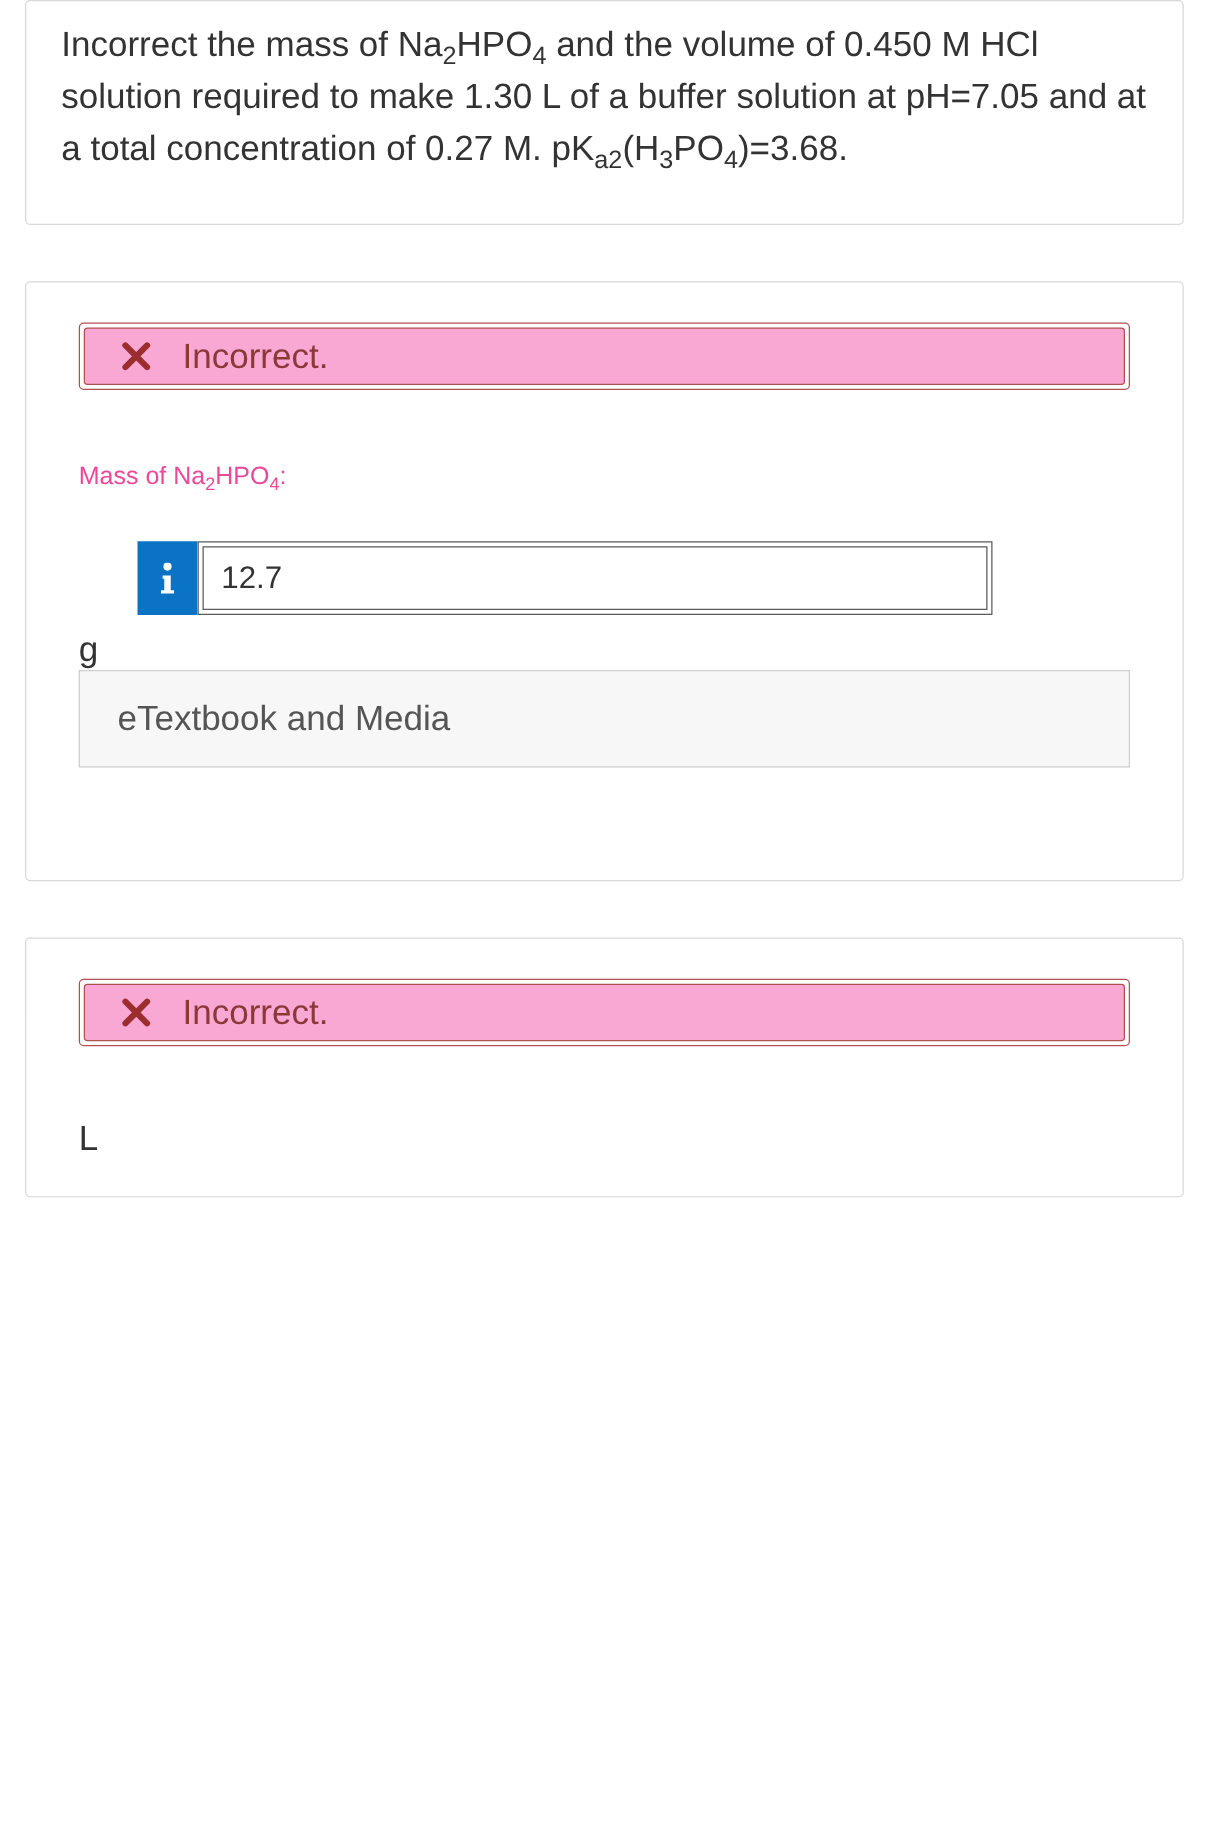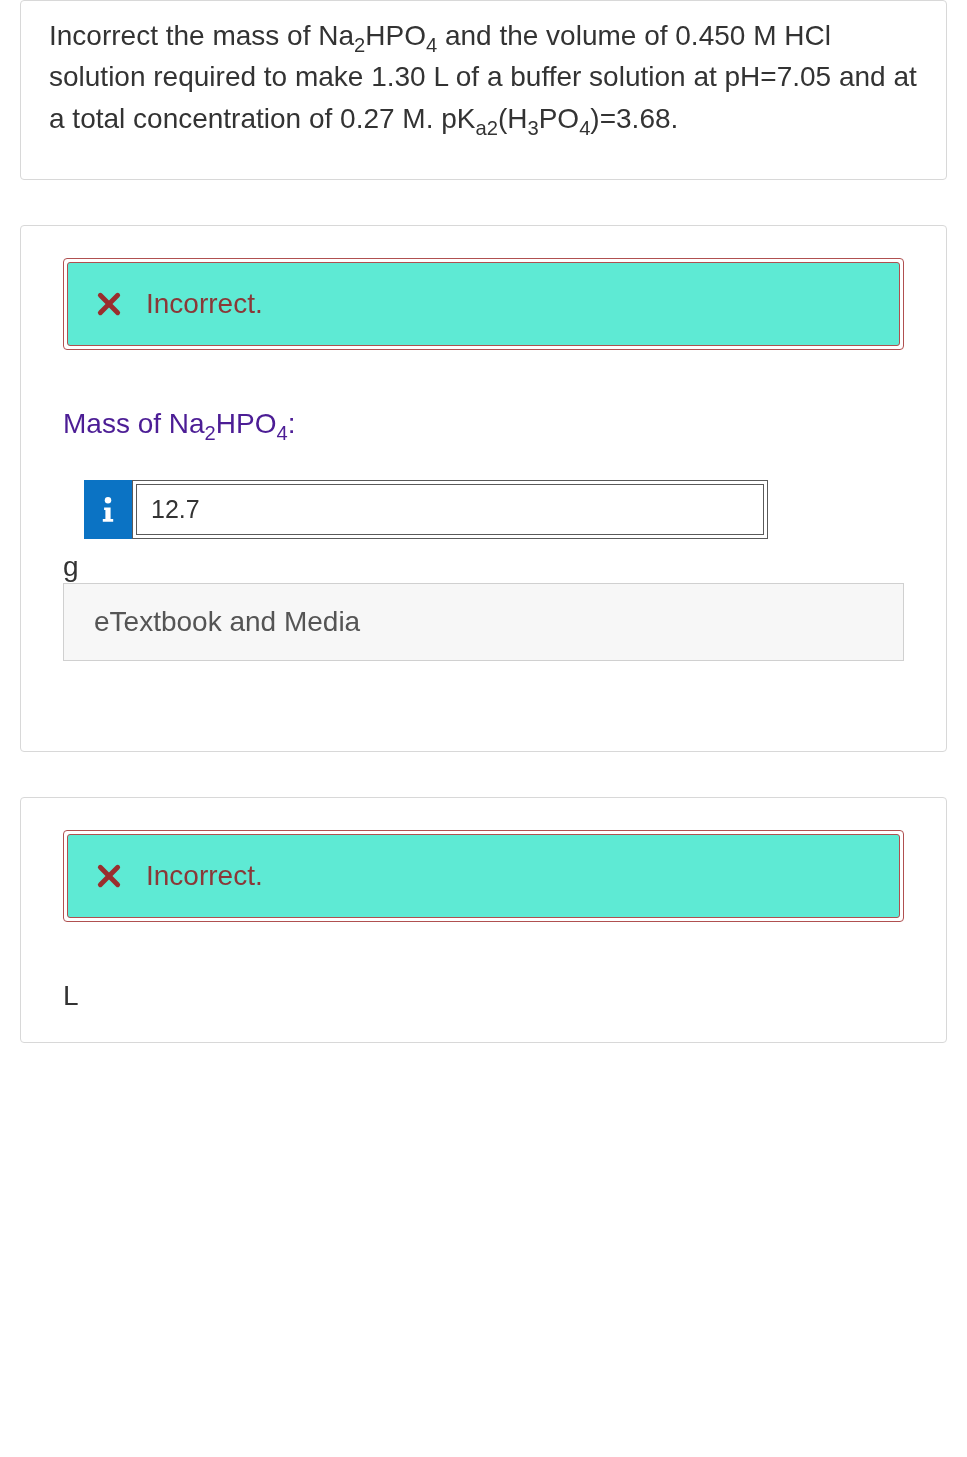--- a/index.html
+++ b/index.html
@@ -34,50 +34,50 @@
     margin-bottom: 0;
   }
   .feedback-outer {
     border: 1px solid #b05050;
     border-radius: 4px;
     padding: 3px;
     margin-bottom: 58px;
   }
   .feedback-inner {
     border: 1px solid #b05050;
-    background: #5eead4;
+    background: #f9a8d4;
     border-radius: 3px;
-    padding: 25px 28px;
+    padding: 6px 28px;
     display: flex;
     align-items: center;
     gap: 24px;
   }
   .x-icon {
     width: 26px;
     height: 26px;
     display: block;
   }
   .x-icon path {
     stroke: #9a2e2e;
     stroke-width: 4.5;
     stroke-linecap: round;
   }
   .feedback-text {
     font-size: 28px;
     color: #8a3838;
   }
   .field-label {
-    font-size: 28px;
-    color: #4c1d95;
+    font-size: 20px;
+    color: #ec4899;
     margin-bottom: 40px;
   }
   .input-row {
     display: flex;
     align-items: stretch;
-    margin-left: 1px;
+    margin-left: 27px;
     width: 704px;
     padding-left: 20px;
   }
   .info-button {
     width: 48px;
     background: #0b73c4;
     display: flex;
     align-items: center;
     justify-content: center;
     flex: 0 0 48px;

